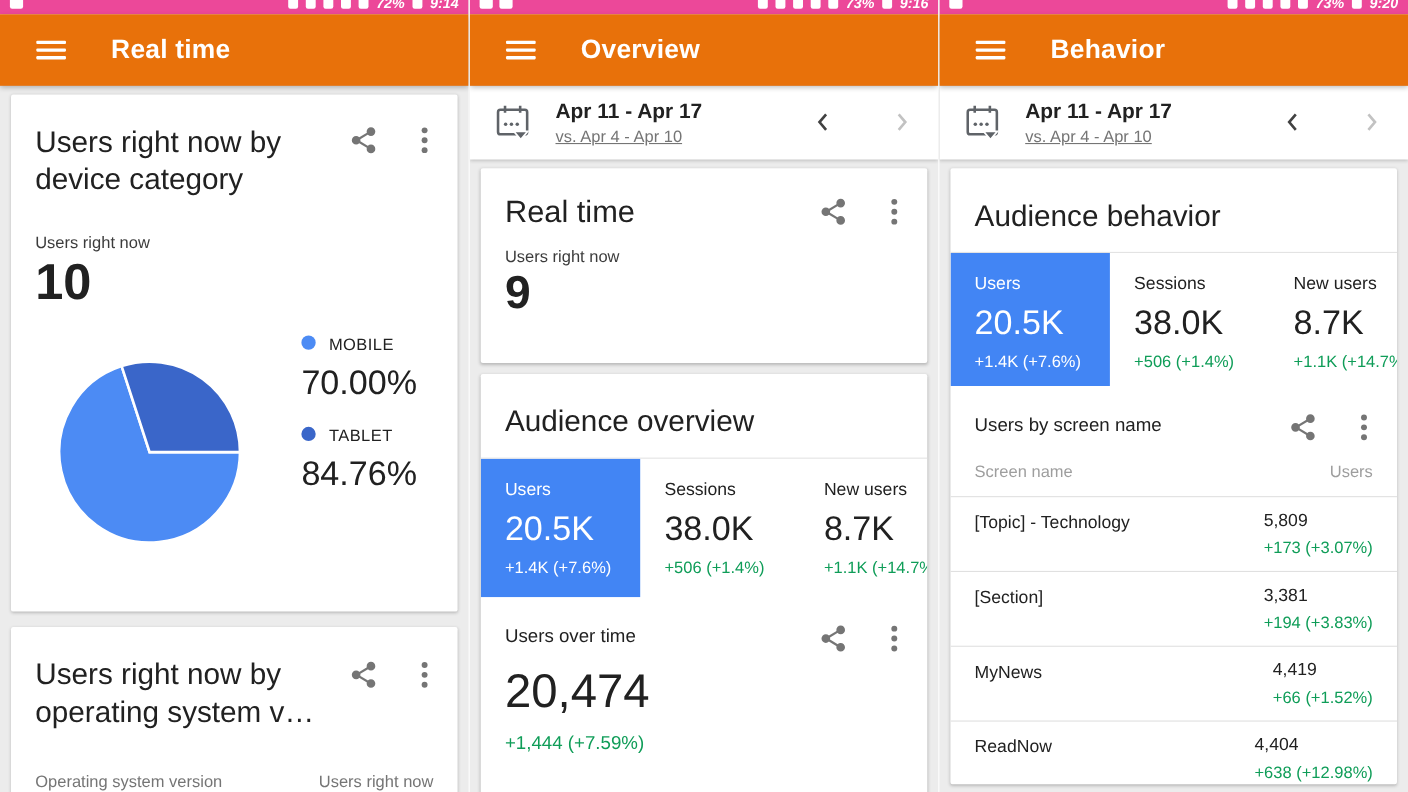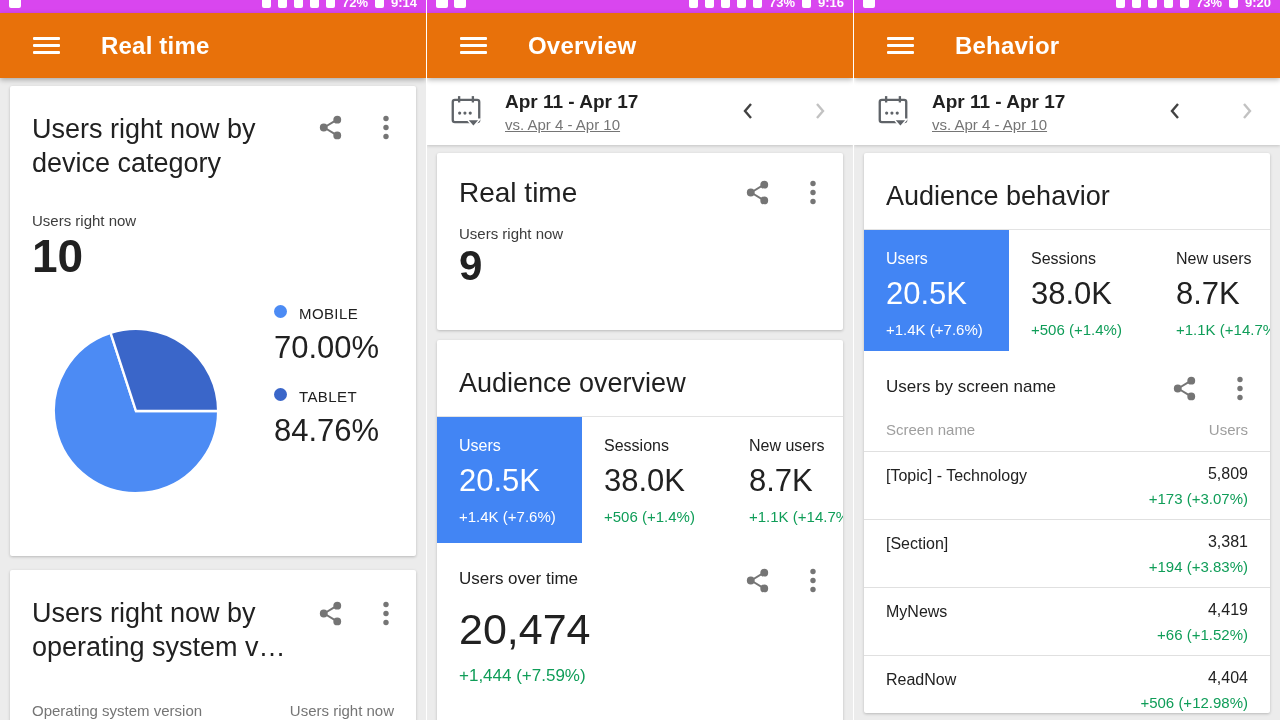--- a/index.html
+++ b/index.html
@@ -2,21 +2,21 @@
 <html><head>
 <meta charset="utf-8">
 <style>
   * { margin:0; padding:0; box-sizing:border-box; }
   body { font-family:"Liberation Sans", sans-serif; background:#fff; }
   .screen { width:1280px; height:720px; display:flex; overflow:hidden; background:#fff; }
   .panel { width:426px; height:720px; overflow:hidden; background:#ECECEC; position:relative; flex:0 0 auto; }
   .panel + .panel { margin-left:1px; }
 
   
-  .status-bar { height:13px; background:#d946ef; overflow:hidden; position:relative; }
+  .status-bar { height:13px; background:#ec4899; overflow:hidden; position:relative;font-style:italic; }
   .status-inner { position:absolute; top:-9px; left:0; right:0; height:22px; display:flex; align-items:center;
                   justify-content:flex-end; gap:7px; padding:0 9px; color:#fff; font-size:13px; font-weight:bold; }
   .sq { width:12px; height:12px; background:#fff; border-radius:2px; }
   .sq.small { width:9px; height:11px; }
   .left-icons { margin-right:auto; display:flex; gap:6px; }
 
   
   .app-bar { height:65px; background:#E8710A; display:flex; align-items:center; padding:0 20px;
              position:relative; z-index:3; box-shadow:0 2px 5px rgba(0,0,0,.28); }
   .hamburger { width:27px; display:flex; flex-direction:column; gap:4px; margin-left:13px; cursor:pointer; }
@@ -69,21 +69,21 @@
   .section { padding:26px 22px 0; position:relative; }
   .section-title { font-size:17px; color:#212121; }
   .big-number { font-size:43px; color:#212121; margin-top:16px; }
   .big-delta { font-size:17px; color:#0F9D58; margin-top:12px; }
 
   
   .tbl-head { display:flex; justify-content:space-between; padding:24px 22px 13px; font-size:15px; color:#9E9E9E;
               border-bottom:1px solid #E0E0E0; }
   .tbl-row { display:flex; justify-content:space-between; padding:13px 22px 12px; border-bottom:1px solid #E0E0E0; cursor:pointer; }
   .row-name { font-size:16px; color:#212121; padding-top:2px; }
-  .row-right { text-align:right; }
+  .row-right { }
   .row-value { font-size:16px; color:#212121; }
   .row-delta { font-size:15px; color:#0F9D58; margin-top:7px; min-height:15px; }
 
   svg { display:block; }
 </style>
 </head>
 <body>
 
 <div class="screen">
 
@@ -454,20 +454,20 @@
         <span class="row-name">MyNews</span>
         <span class="row-right">
           <div class="row-value">4,419</div>
           <div class="row-delta">+66 (+1.52%)</div>
         </span>
       </div>
       <div class="tbl-row">
         <span class="row-name">ReadNow</span>
         <span class="row-right">
           <div class="row-value">4,404</div>
-          <div class="row-delta">+506 (+12.98%)</div>
+          <div class="row-delta">+638 (+12.98%)</div>
         </span>
       </div>
 
     </div>
   </div>
 
 </div>
 
 </body></html>

